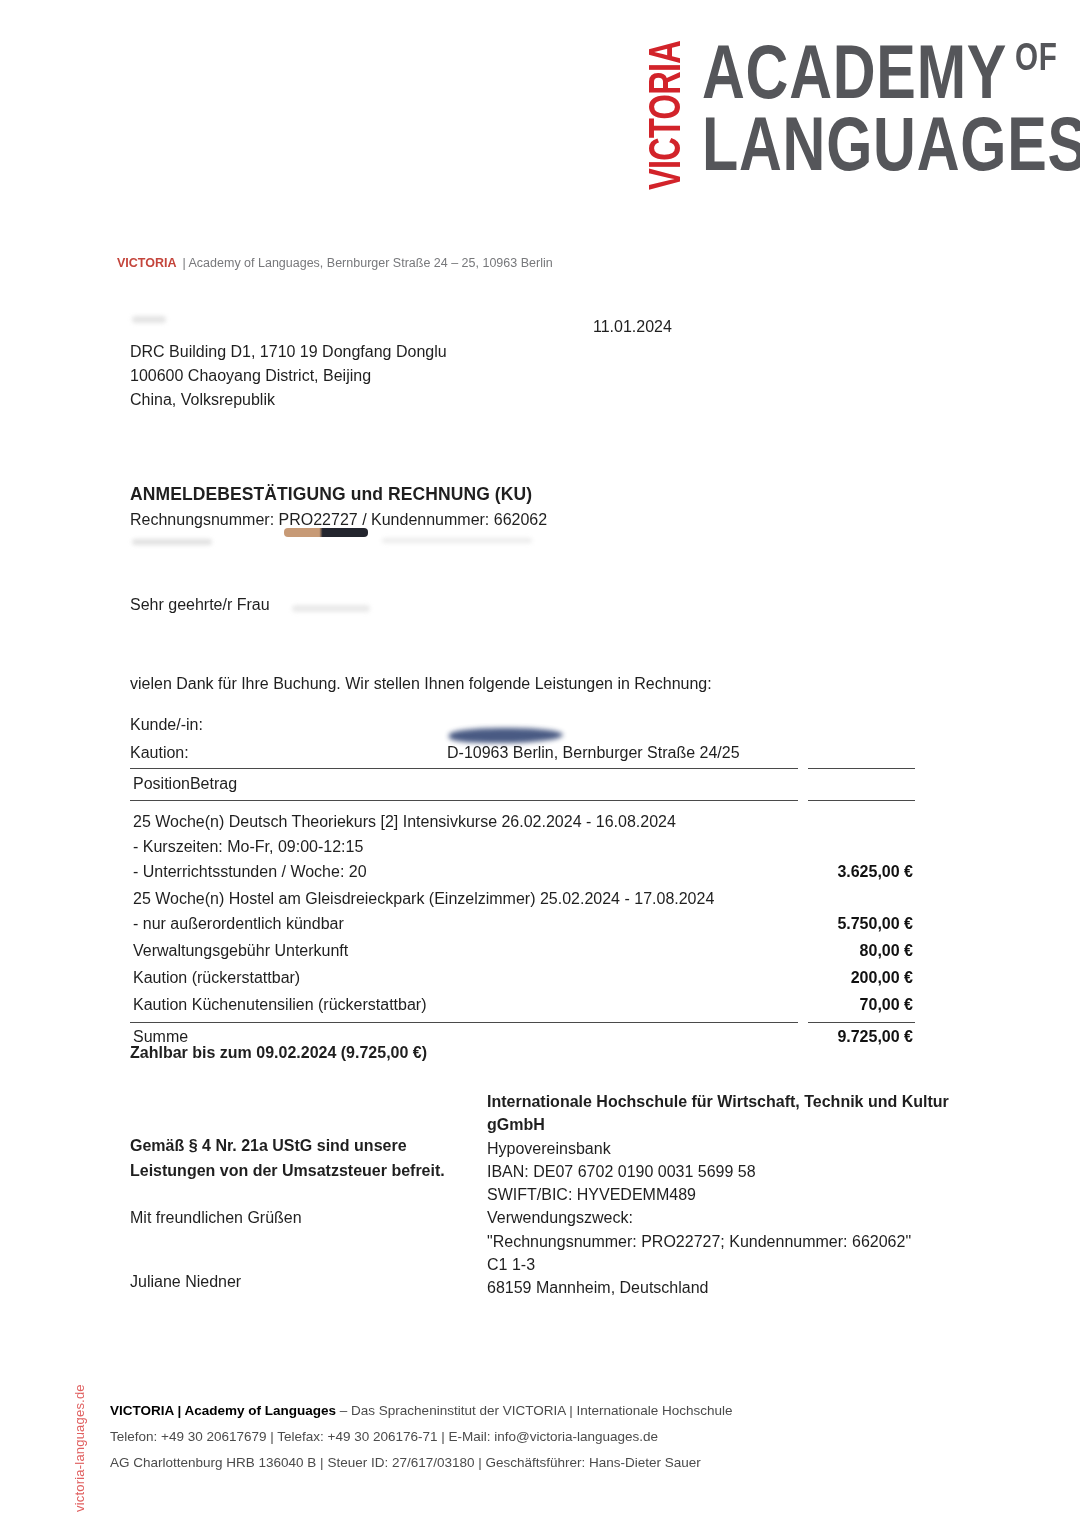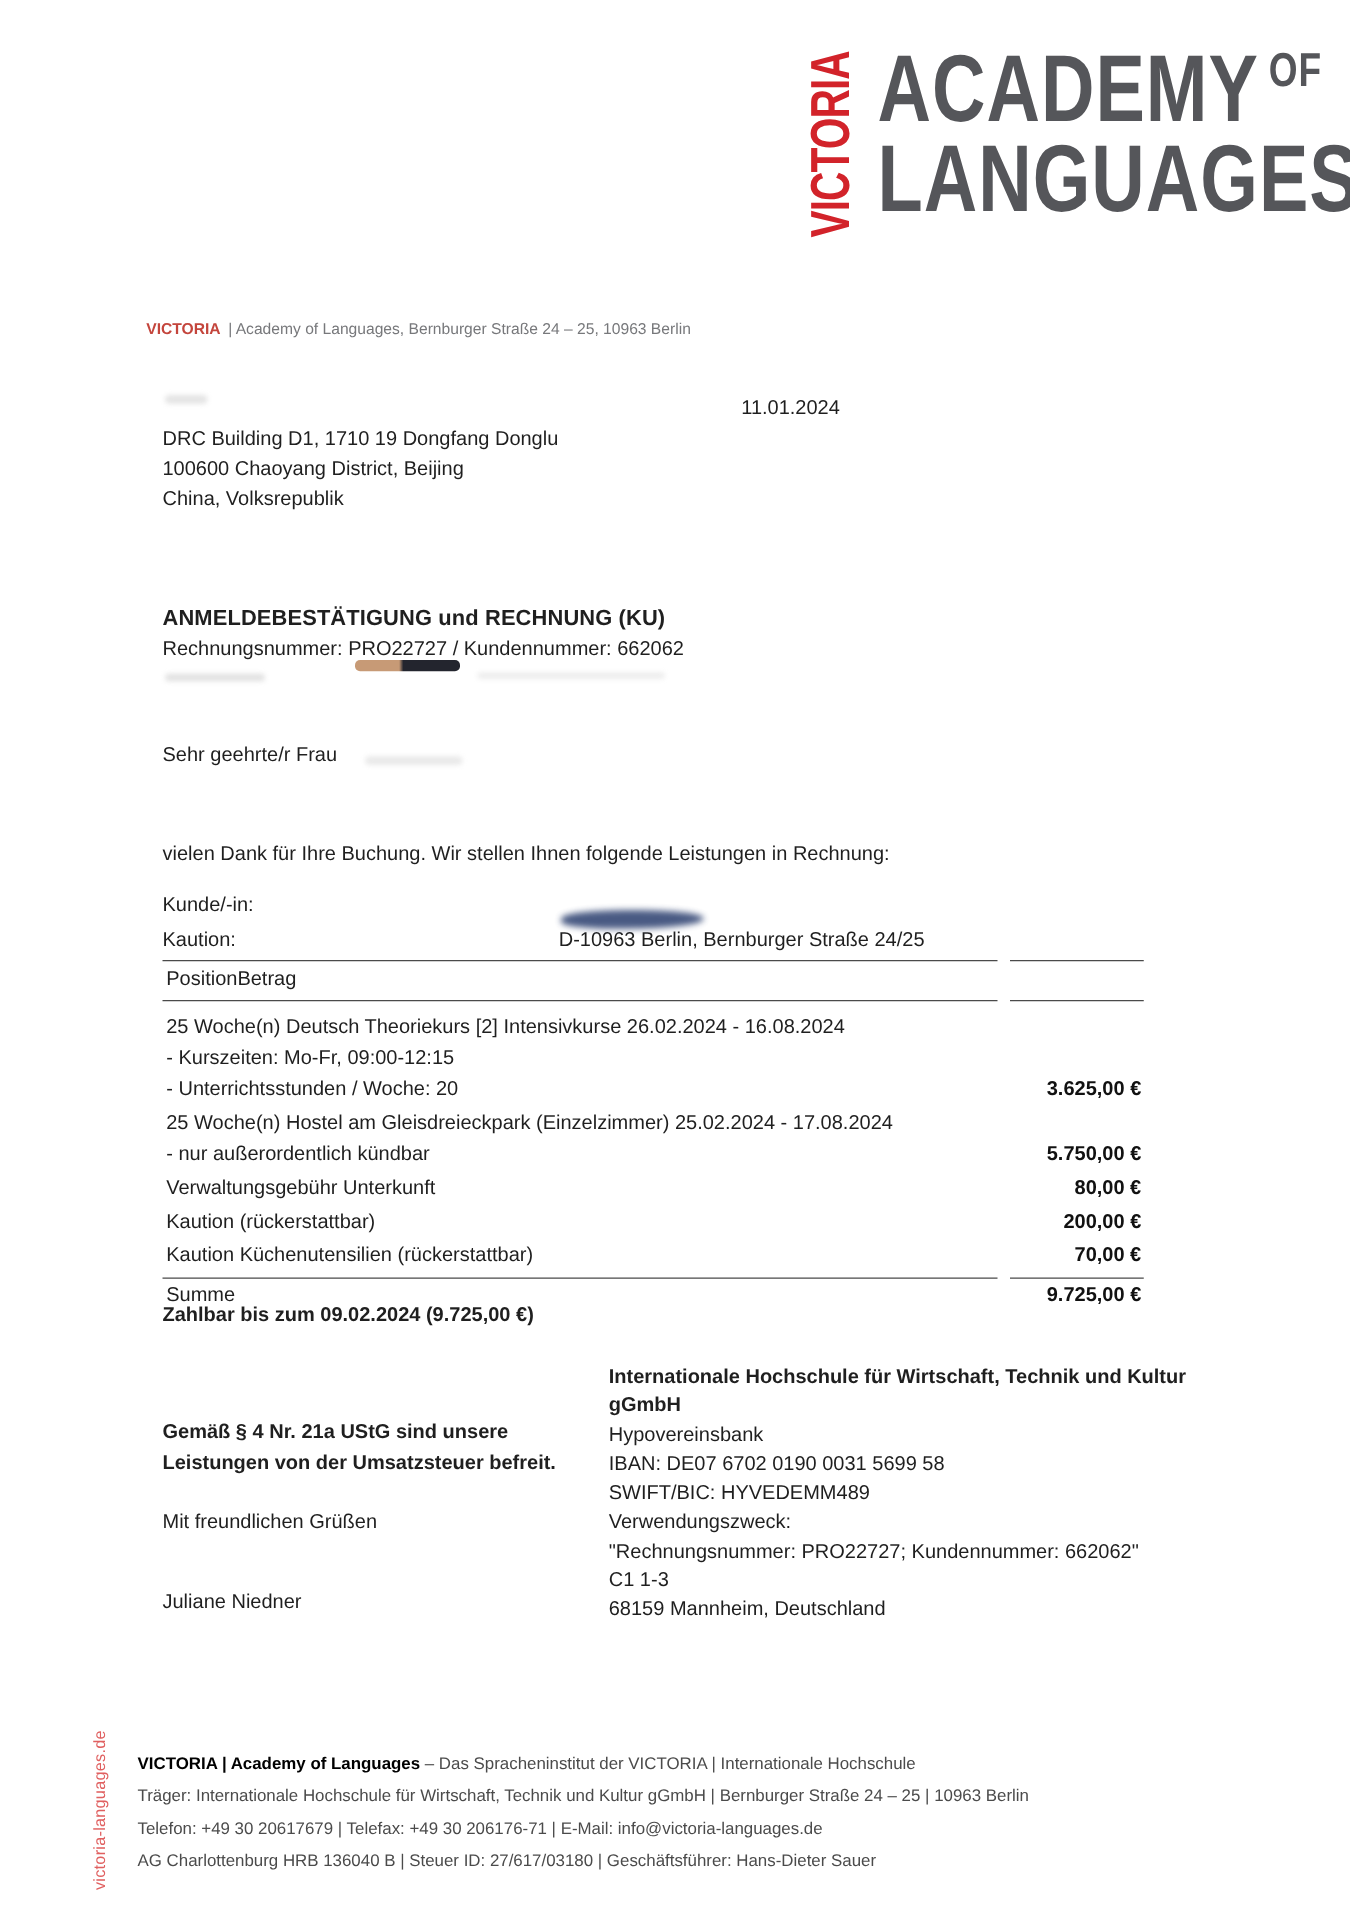--- a/index.html
+++ b/index.html
@@ -254,20 +254,19 @@
     <div>IBAN: DE07 6702 0190 0031 5699 58</div>
     <div>SWIFT/BIC: HYVEDEMM489</div>
     <div>Verwendungszweck:</div>
     <div>"Rechnungsnummer: PRO22727; Kundennummer: 662062"</div>
     <div>C1 1-3</div>
     <div>68159 Mannheim, Deutschland</div>
   </div>
 
   <div class="abs footer">
     <div><b>VICTORIA | Academy of Languages</b><span> – Das Spracheninstitut der VICTORIA | Internationale Hochschule</span></div>
-    <div>Träger: Internationale Hochschule für Wirtschaft, Technik und Kultur gGmbH | Bernburger Straße 24 – 25 | 10963 Berlin</div>
     <div>Telefon: +49 30 20617679 | Telefax: +49 30 206176-71 | E-Mail: info@victoria-languages.de</div>
     <div>AG Charlottenburg HRB 136040 B | Steuer ID: 27/617/03180 | Geschäftsführer: Hans-Dieter Sauer</div>
   </div>
 
   <div class="abs side-text">victoria-languages.de</div>
 
 </div>
 
 </body></html>

